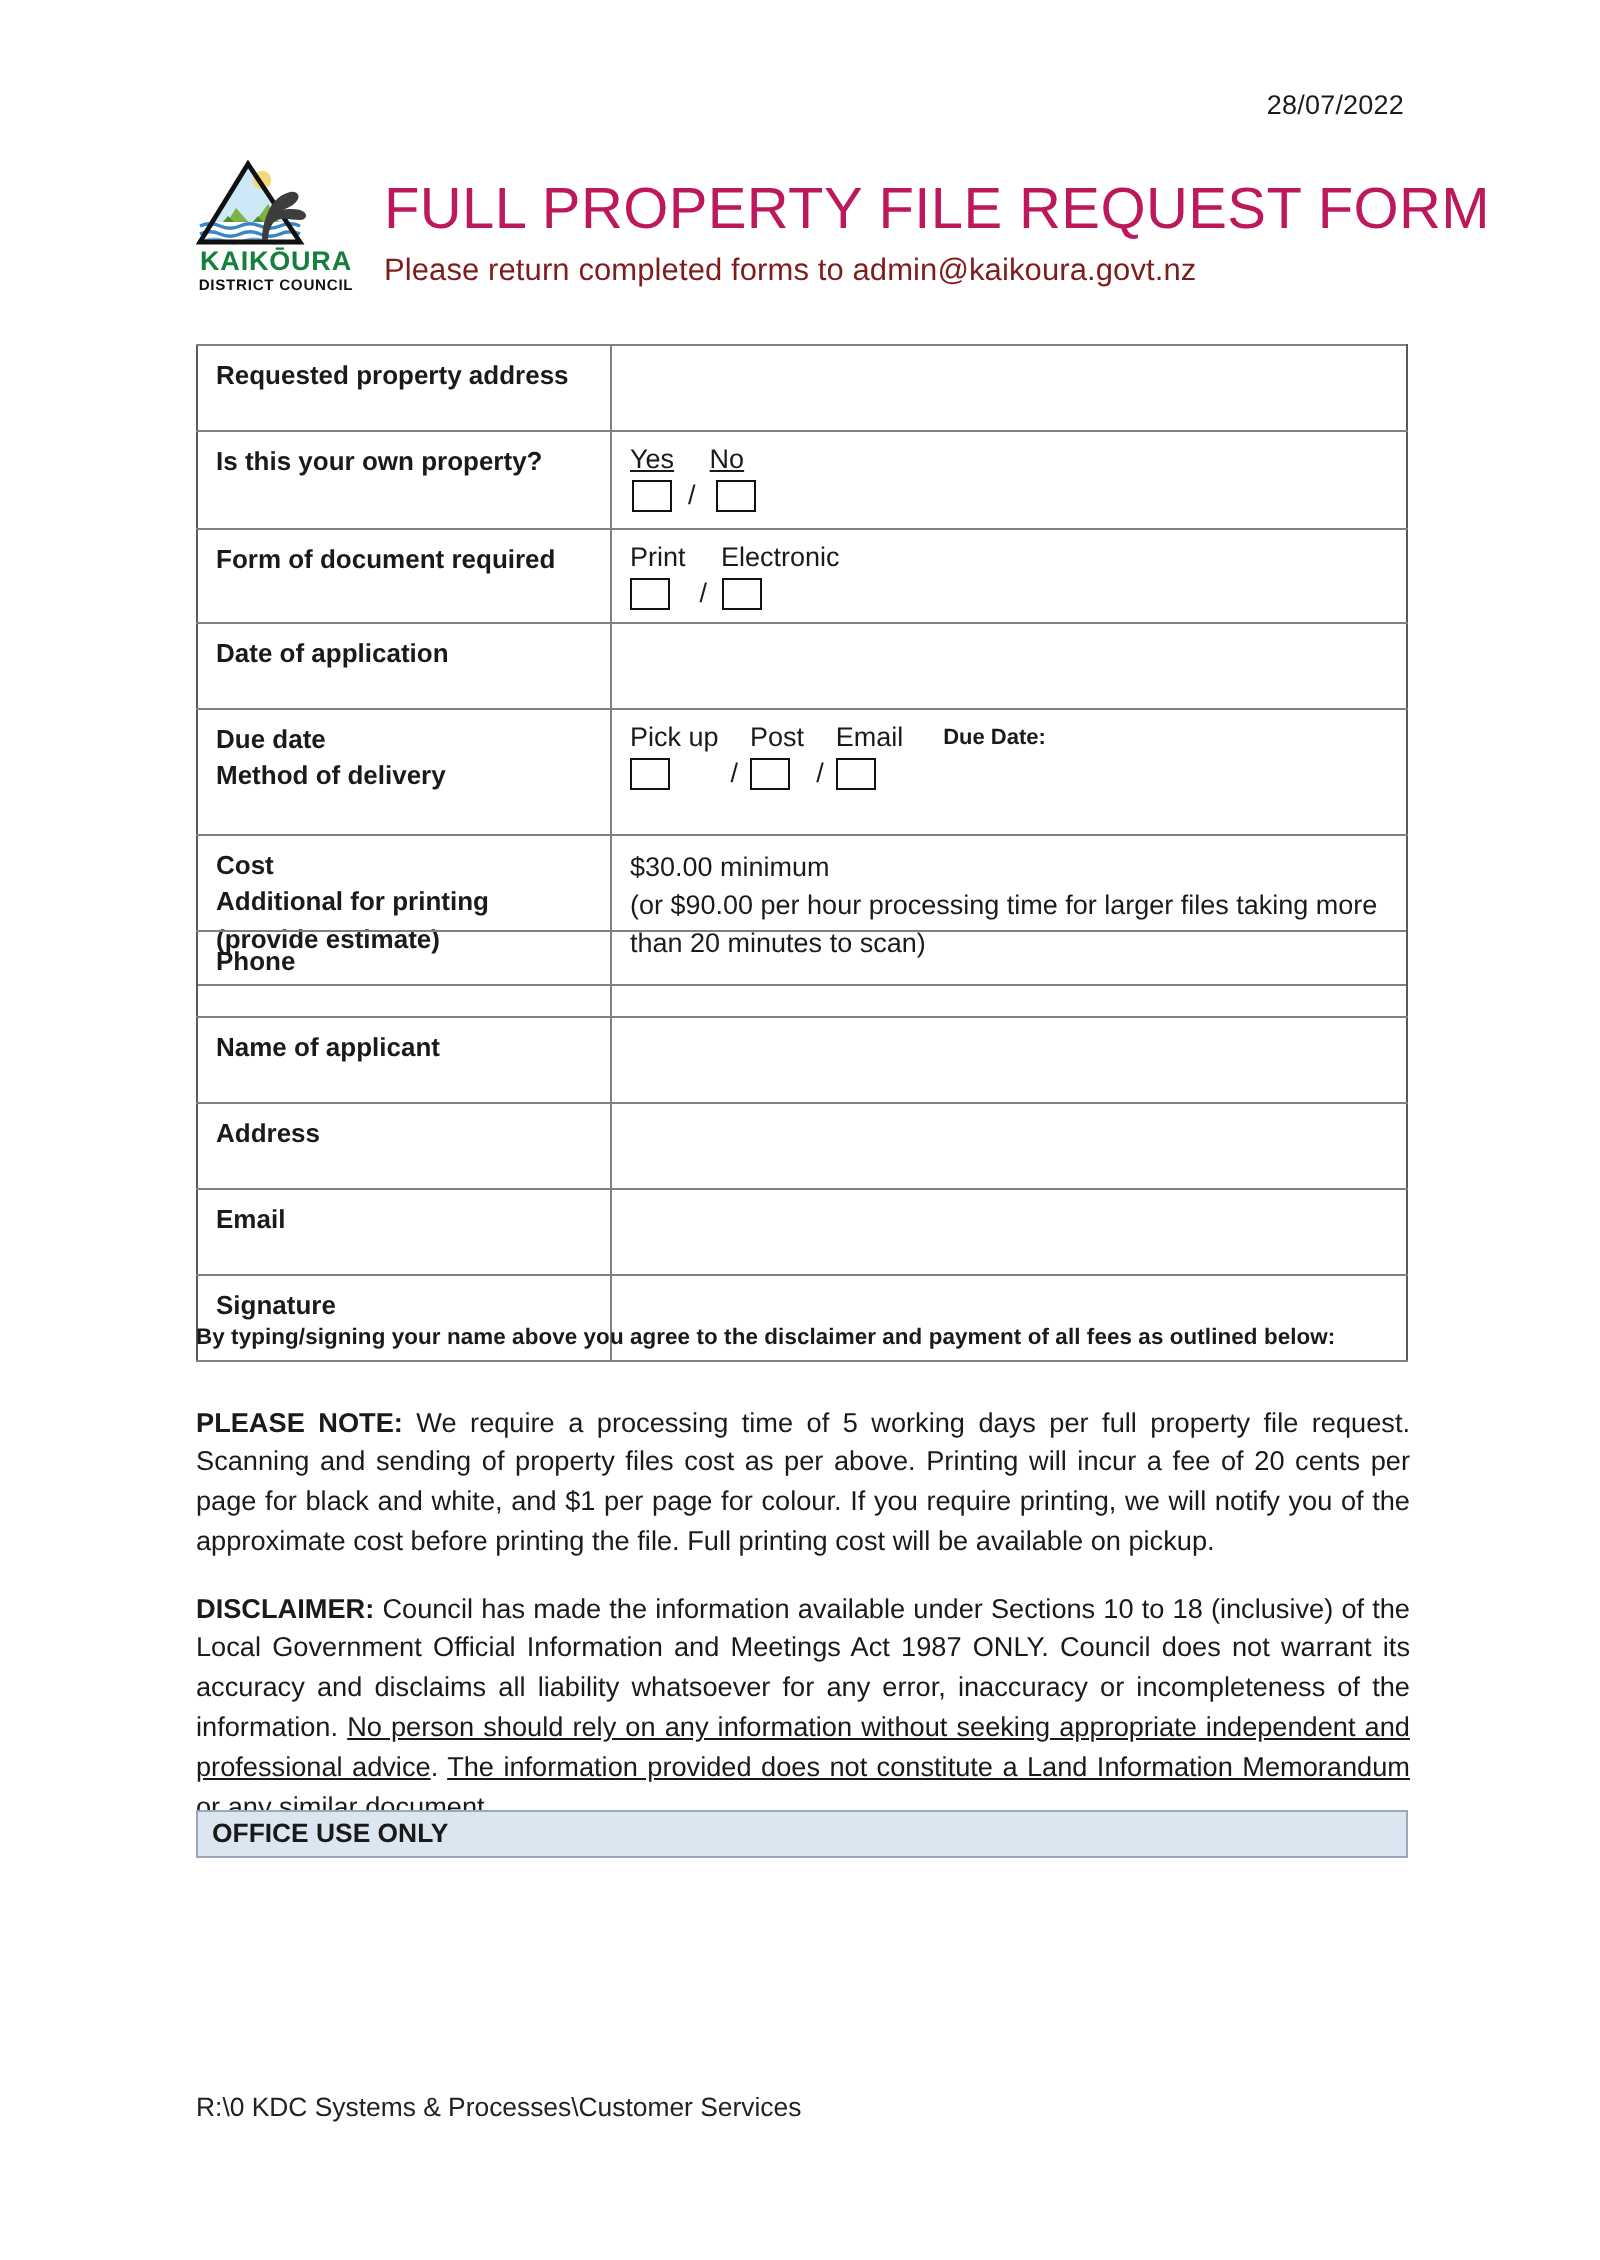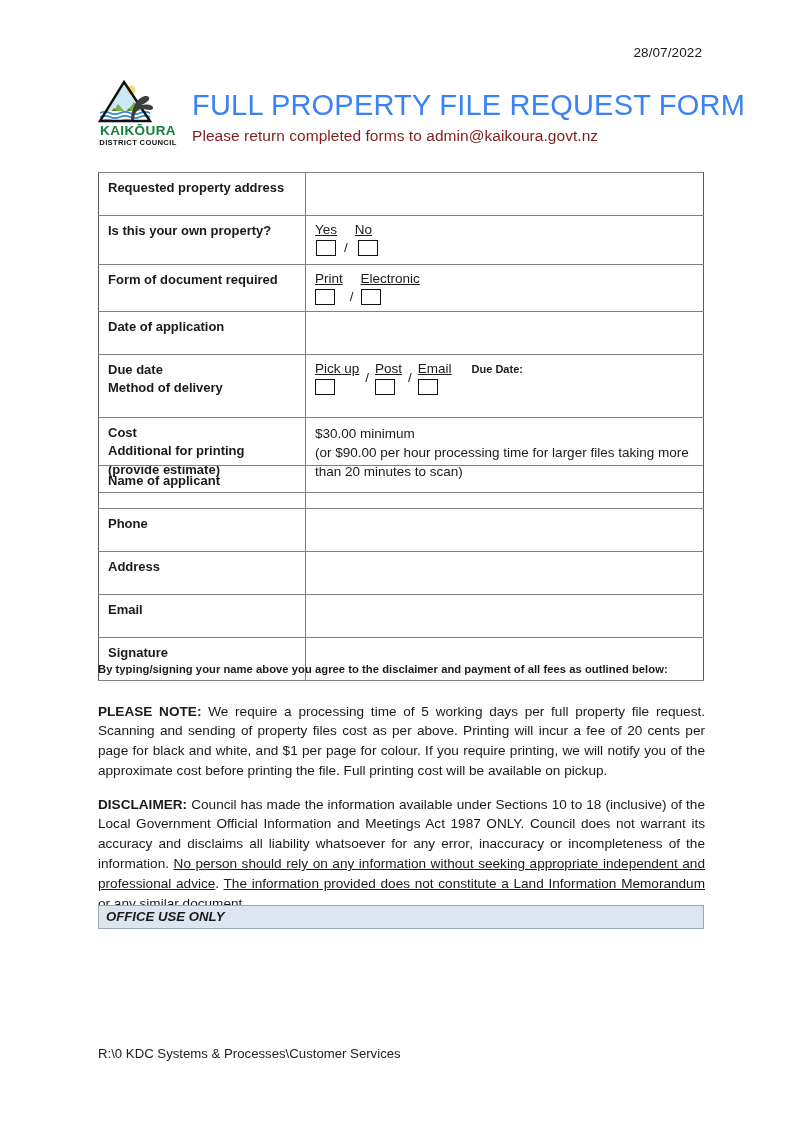--- a/index.html
+++ b/index.html
@@ -66,21 +66,21 @@
     top: 58px;
     font-size: 7.6px;
     font-weight: bold;
     letter-spacing: 0.35px;
     color: #111;
   }
 
   .title-wrap { padding-top: 10px; }
   .form-title {
     font-size: 29px;
-    color: #3b82f6;
+    color: #be185d;
     letter-spacing: 0.2px;
     line-height: 1.05;
     font-weight: normal;
     white-space: nowrap;
   }
   .form-subtitle {
     font-size: 15.5px;
     color: #7f1d1d;
     margin-top: 7px;
     letter-spacing: 0.05px;
@@ -128,21 +128,20 @@
     align-items: flex-end;
     gap: 0;
     font-size: 13.5px;
   }
   .choice-col { display: inline-block; }
   .choice-word {
     display: block;
     font-size: 13.5px;
     line-height: 1.15;
     white-space: nowrap;
-    text-decoration: underline;
   }
   .choice-word.u { text-decoration: underline; }
   .sep {
     display: inline-block;
     font-size: 13.5px;
     padding: 0 7px;
     line-height: 1.15;
   }
   .checkbox {
     display: block;
@@ -155,21 +154,21 @@
   .cb-indent-yes { margin-left: 1px; }
   .cb-indent-no  { margin-left: 3px; }
   .due-date-label {
     font-size: 11px;
     font-weight: bold;
     margin-left: 20px;
     align-self: flex-start;
     padding-top: 1px;
     white-space: nowrap;
   }
-  .delivery-row { align-items: center; }
+  .delivery-row { align-items: flex-end; }
   .delivery-row .choice-col { text-align: left; }
   .delivery-row .sep { padding: 0 6px; line-height: 1.15; }
 
   
   .prose {
     position: absolute;
     left: 98px;
     width: 607px;
     font-size: 13.6px;
     line-height: 1.46;
@@ -191,21 +190,20 @@
 
   
   #table-office {
     position: absolute;
     left: 98px;
     top: 905px;
     width: 606px;
     border-collapse: collapse;
     table-layout: fixed;
     background: #DCE6F1;
-    font-style: italic;
   }
   #table-office td {
     border: 1px solid #9AA8BA;
     background: #DCE6F1;
     font-size: 13.2px;
     padding: 3px 7px;
     vertical-align: top;
   }
   #table-office td.office-head {
     font-weight: bold;
@@ -344,25 +342,25 @@
           <div>(or $90.00 per hour processing time for larger files taking more</div>
           <div>than 20 minutes to scan)</div>
         </td>
       </tr>
     </tbody>
   </table>
 
   <table class="form-table" id="table-applicant">
     <tbody>
       <tr>
+        <td class="lbl outer-l">Phone</td>
+        <td class="val outer-r"></td>
+      </tr>
+      <tr>
         <td class="lbl outer-l">Name of applicant</td>
-        <td class="val outer-r"></td>
-      </tr>
-      <tr>
-        <td class="lbl outer-l">Phone</td>
         <td class="val outer-r"></td>
       </tr>
       <tr>
         <td class="lbl outer-l">Address</td>
         <td class="val outer-r"></td>
       </tr>
       <tr>
         <td class="lbl outer-l">Email</td>
         <td class="val outer-r"></td>
       </tr>

